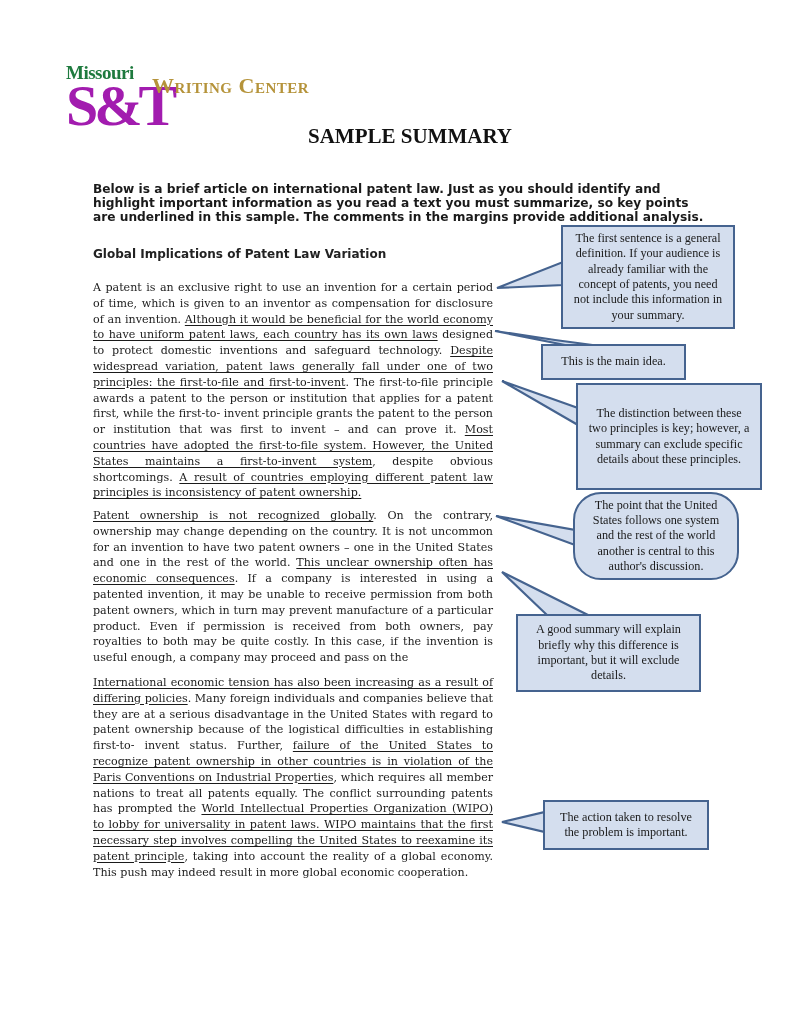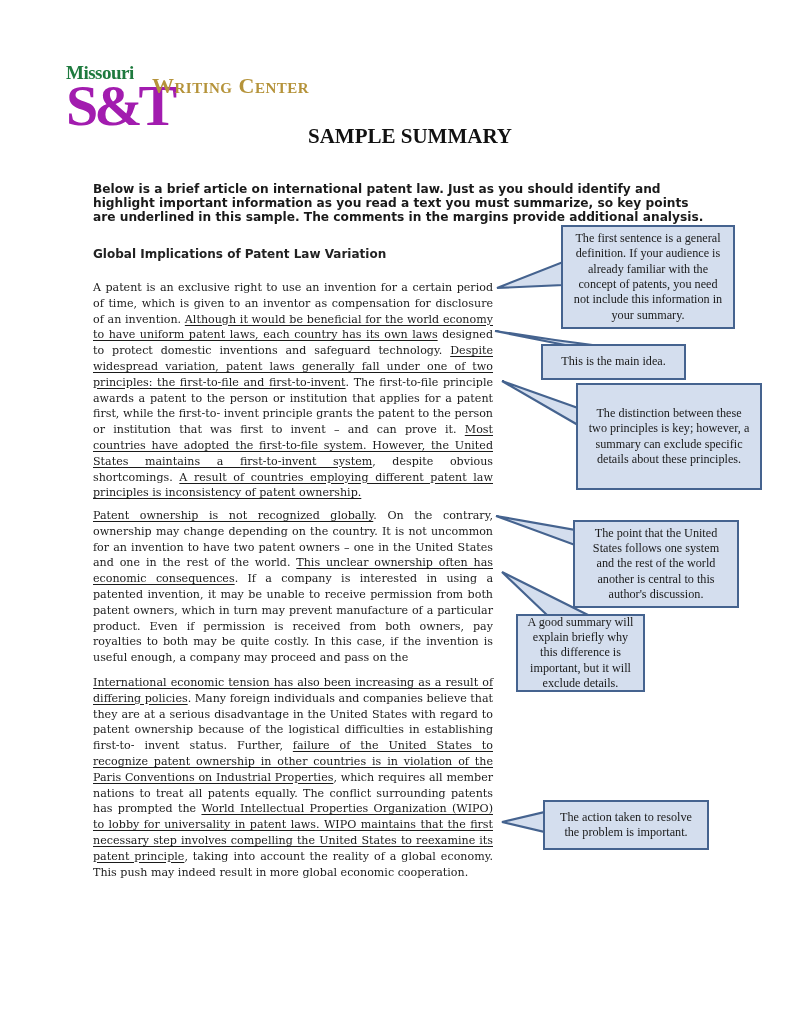--- a/index.html
+++ b/index.html
@@ -13,22 +13,22 @@
   .section-heading { position:absolute; left:93px; top:247px; font-family:"DejaVu Sans", sans-serif; font-size:12px; font-weight:bold; color:#222; }
   .para { position:absolute; left:93px; width:400px; font-family:"DejaVu Serif", serif; font-size:11.1px; line-height:15.8px; text-align:justify; color:#1a1a1a; }
   .para u { text-underline-offset:2px; }
   #p1 { top:280px; }
   #p2 { top:508px; }
   #p3 { top:675px; }
   .callout { position:absolute; background:#d4deee; border:2.5px solid #45638f; font-family:"Liberation Serif", serif; font-size:12.2px; line-height:15.3px; text-align:center; color:#1a1a1a; box-sizing:border-box; display:flex; align-items:center; justify-content:center; padding:16px 8px; }
   #c1 { left:561px; top:225px; width:174px; height:104px; }
   #c2 { left:541px; top:344px; width:145px; height:28px; }
   #c3 { left:576px; top:383px; width:186px; height:107px; }
-  #c4 { left:573px; top:520px; width:166px; height:88px; }
-  #c5 { left:516px; top:614px; width:129px; height:78px; }
+  #c4 { left:573px; top:492px; width:166px; height:88px;border-radius:28px; }
+  #c5 { left:516px; top:614px; width:185px; height:78px; }
   #c6 { left:543px; top:800px; width:166px; height:50px;text-align:center; }
   svg.pointers { position:absolute; left:0; top:0; width:791px; height:1024px; pointer-events:none; }
 </style>
 </head>
 <body>
 
 <div class="logo">
   <div class="logo-missouri">Missouri</div>
   <div class="logo-st">S&amp;T</div>
 </div>

